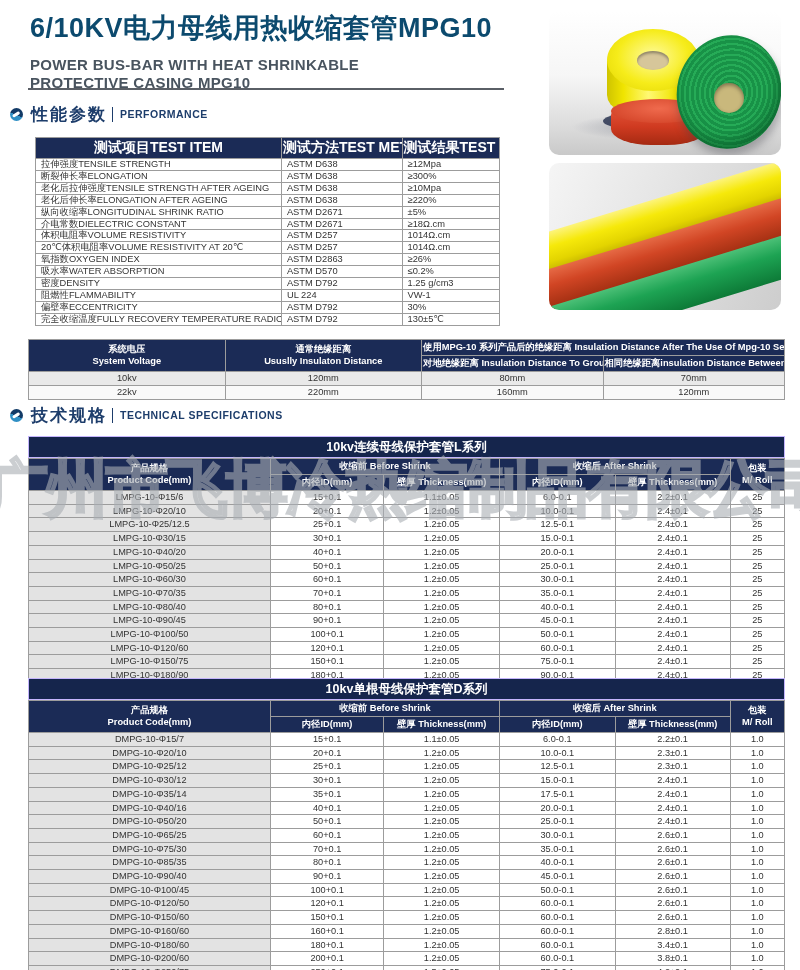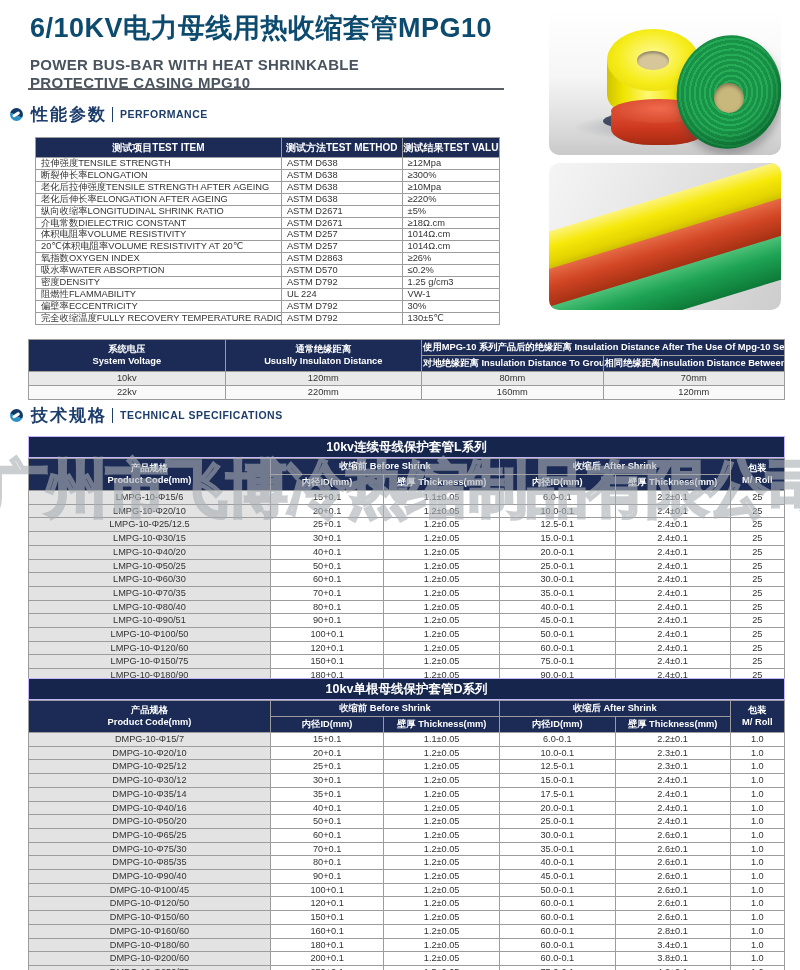--- a/index.html
+++ b/index.html
@@ -22,21 +22,21 @@
   .sec-en{font-size:10.5px;font-weight:bold;color:#1d3d6b;letter-spacing:0.5px;}
 
   
   table{border-collapse:collapse;table-layout:fixed;}
   th,td{border:1px solid #9c9c9c;overflow:hidden;white-space:nowrap;}
   thead th{background:#1b2b56;color:#fff;font-weight:bold;}
   .l1,.l2{display:block;line-height:1.2;}
 
   
   #perf-table{width:465px;font-size:9.3px;}
-  #perf-table thead th{height:17px;font-size:10px;}
+  #perf-table thead th{height:17px;font-size:14px;}
   #perf-table tbody td{height:10.9px;line-height:10.9px;padding:0 0 0 5px;text-align:left;color:#333;background:#fff;}
 
   
   #volt-table{width:757px;font-size:9.3px;}
   #volt-table thead th{height:13px;font-size:9.3px;line-height:1.2;}
   #volt-table tbody td{height:11px;line-height:11px;text-align:center;color:#333;}
   #volt-table tbody tr:nth-child(1) td{background:#e9e9e9;}
   #volt-table tbody tr:nth-child(2) td{background:#f9f9f9;}
 
   
@@ -361,21 +361,21 @@
           </tr>
           <tr>
             <td>LMPG-10-Φ80/40</td>
             <td>80+0.1</td>
             <td>1.2±0.05</td>
             <td>40.0-0.1</td>
             <td>2.4±0.1</td>
             <td>25</td>
           </tr>
           <tr>
-            <td>LMPG-10-Φ90/51</td>
+            <td>LMPG-10-Φ90/45</td>
             <td>90+0.1</td>
             <td>1.2±0.05</td>
             <td>45.0-0.1</td>
             <td>2.4±0.1</td>
             <td>25</td>
           </tr>
           <tr>
             <td>LMPG-10-Φ100/50</td>
             <td>100+0.1</td>
             <td>1.2±0.05</td>

